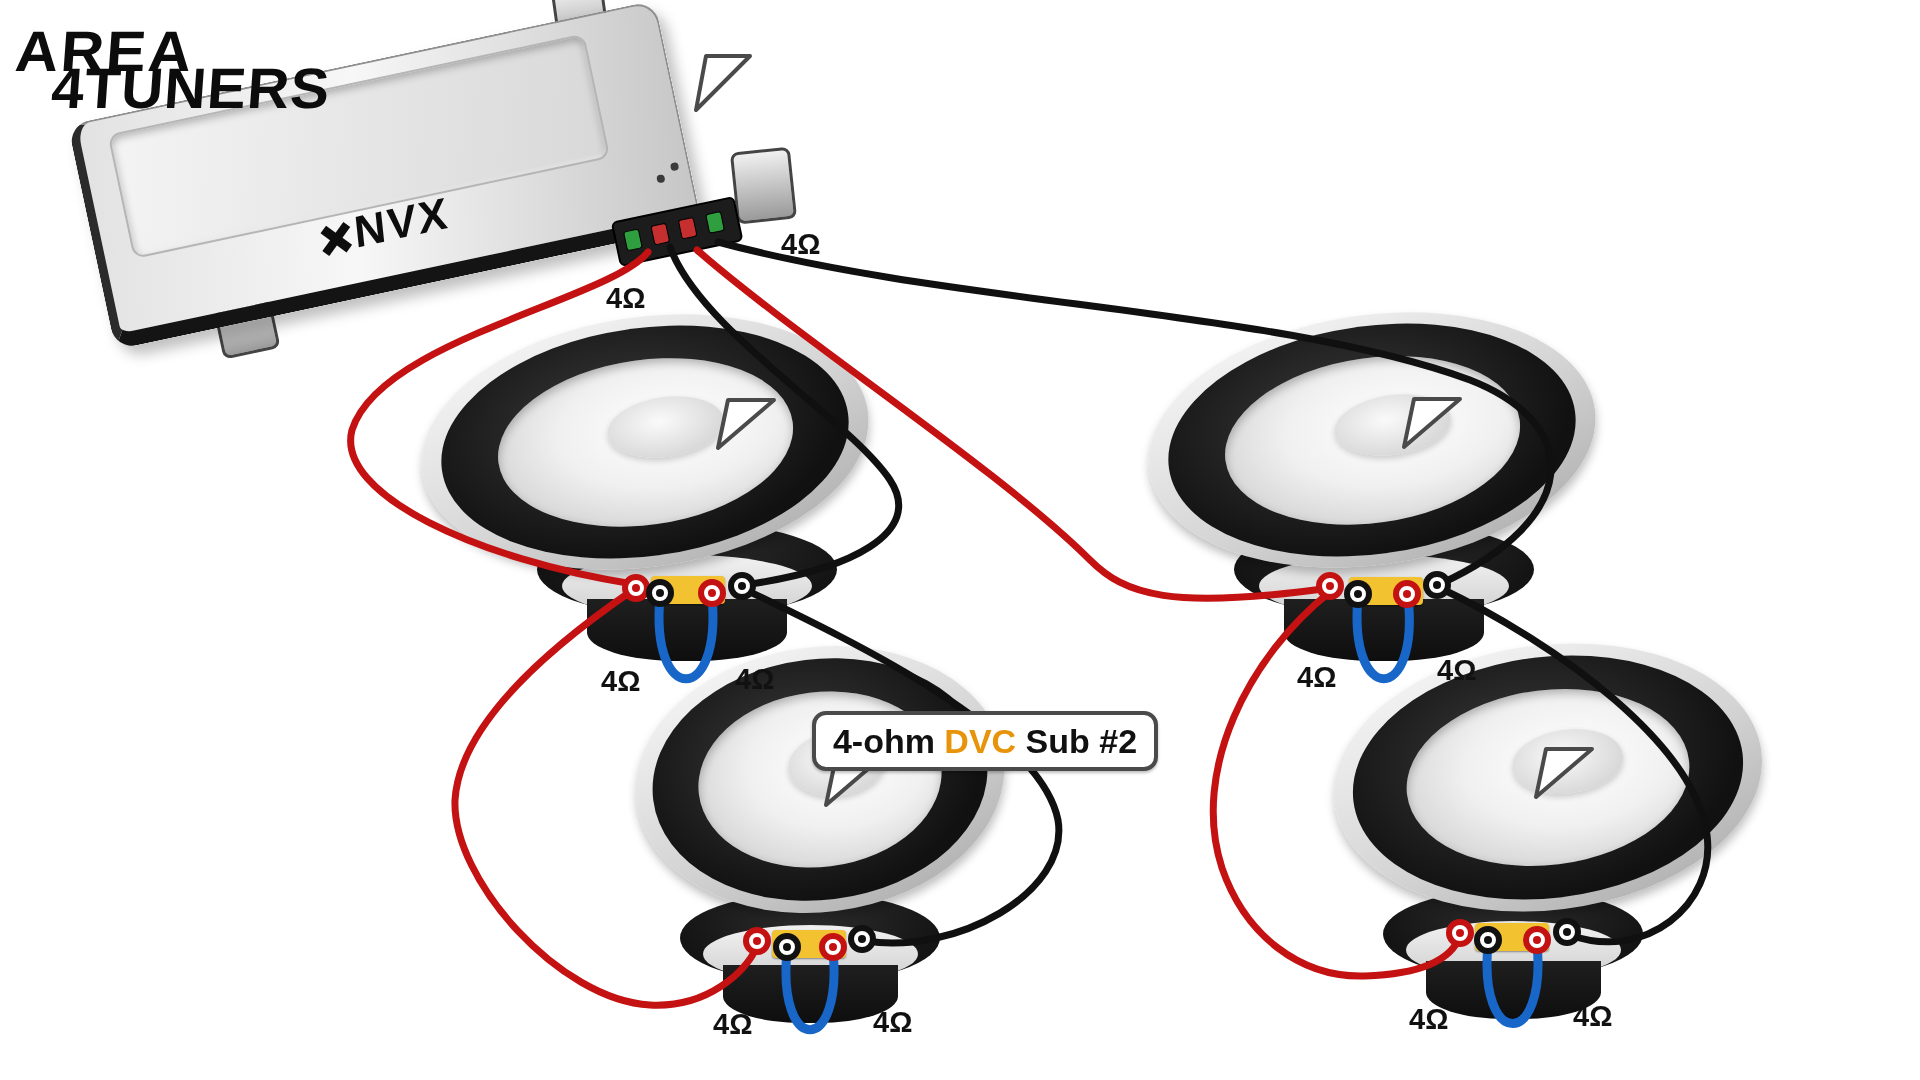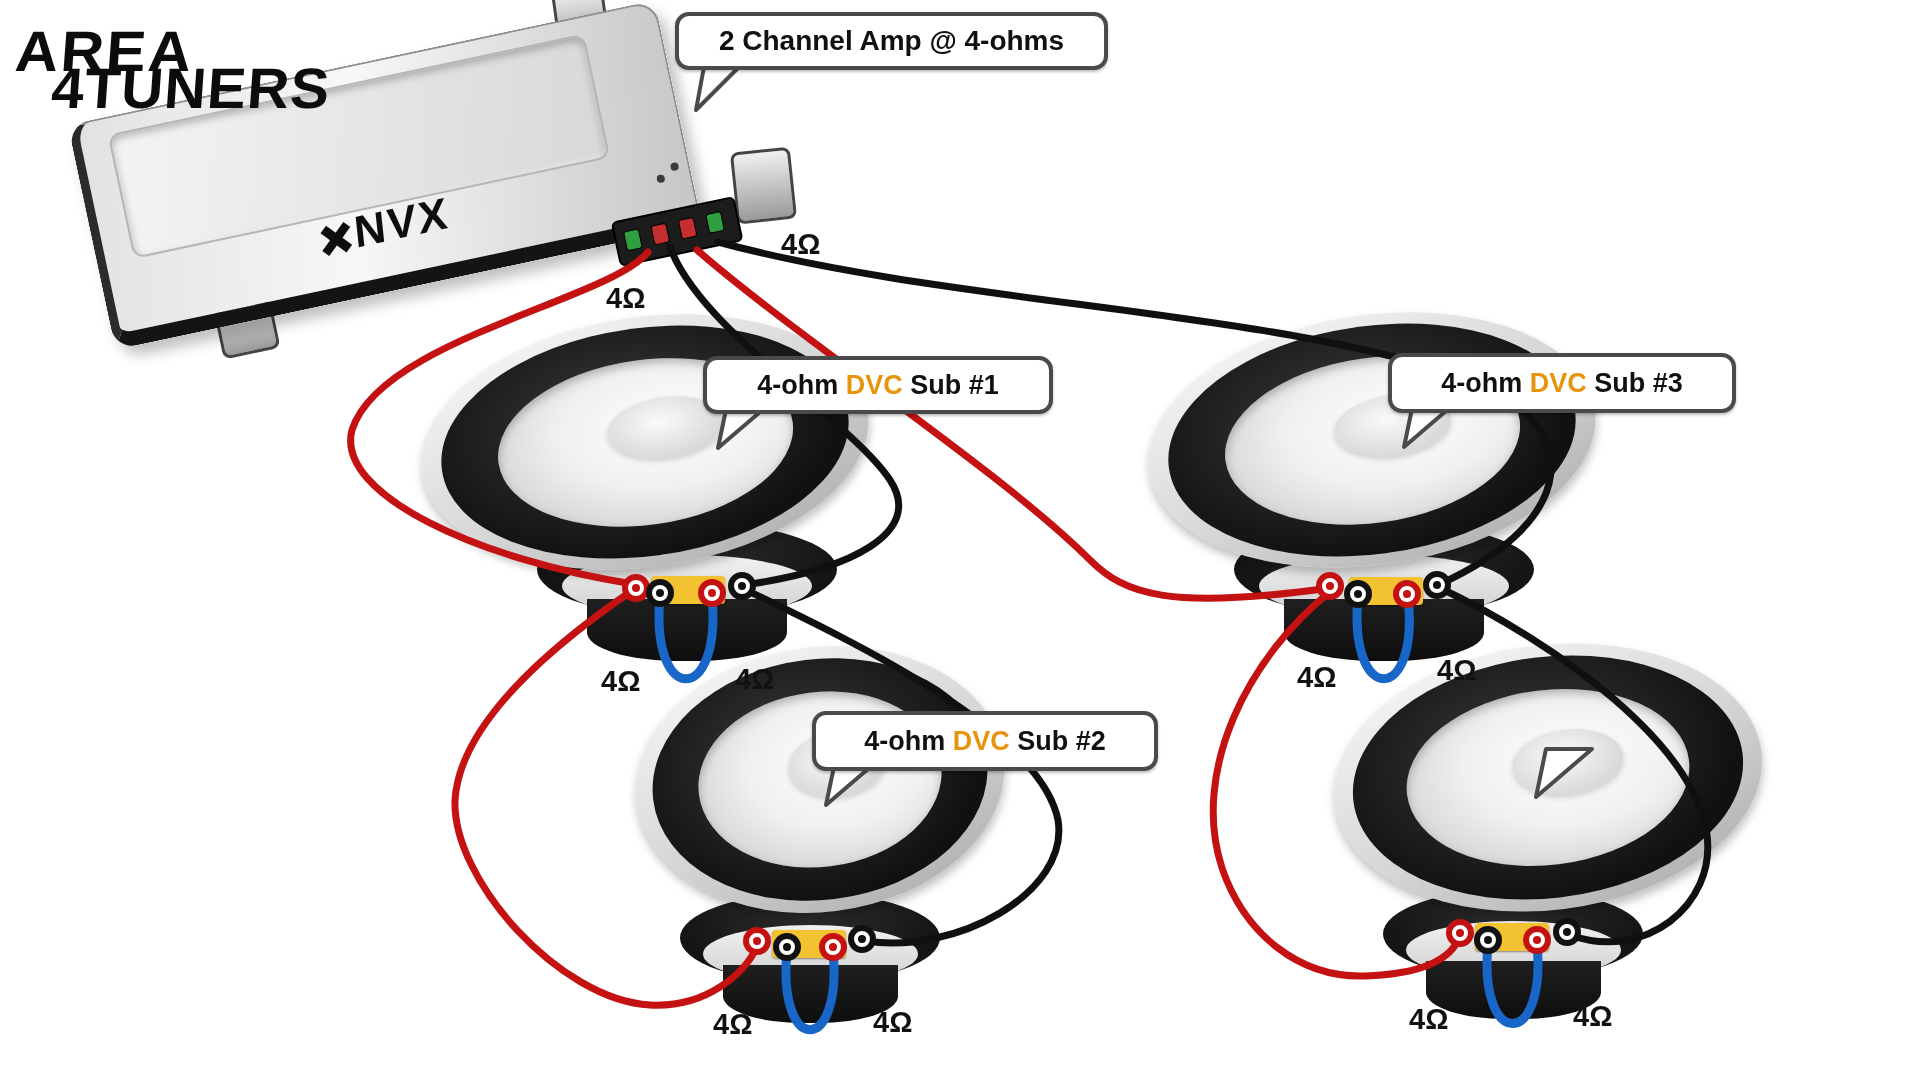--- a/index.html
+++ b/index.html
@@ -101,21 +101,21 @@
 
   
   .bubble{position:absolute;z-index:50;background:#fff;border:4px solid #4a4a4a;border-radius:14px;
     display:flex;align-items:center;justify-content:center;font-weight:bold;color:#111;
     box-shadow:0 2px 3px rgba(0,0,0,0.25);}
   .bubble .txt span{white-space:pre;}
   .bubble .dvc{color:#e8940a;}
   .tailsvg{position:absolute;z-index:45;overflow:visible;}
   .b-amp{left:675px;top:12px;width:425px;height:50px;font-size:28px;}
   .b-sub1{left:703px;top:356px;width:342px;height:50px;font-size:27px;}
-  .b-sub2{left:812px;top:711px;width:338px;height:52px;font-size:27px;}
+  .b-sub2{left:812px;top:711px;width:338px;height:52px;font-size:34px;}
   .b-sub3{left:1388px;top:353px;width:340px;height:52px;font-size:27px;}
   .b-sub4{left:1523px;top:703px;width:332px;height:52px;font-size:27px;}
 </style>
 </head>
 <body>
 
 <div class="stage">
 
   <div class="logo">
     <div class="l1">AREA</div>
@@ -261,26 +261,17 @@
   <svg class="tailsvg" style="left:820px;top:755px;" width="70" height="55">
     <polygon points="6,50 16,2 62,2" fill="#fff" stroke="#4a4a4a" stroke-width="4" stroke-linejoin="round"></polygon>
   </svg>
   <svg class="tailsvg" style="left:1398px;top:397px;" width="70" height="55">
     <polygon points="6,50 16,2 62,2" fill="#fff" stroke="#4a4a4a" stroke-width="4" stroke-linejoin="round"></polygon>
   </svg>
   <svg class="tailsvg" style="left:1530px;top:747px;" width="70" height="55">
     <polygon points="6,50 16,2 62,2" fill="#fff" stroke="#4a4a4a" stroke-width="4" stroke-linejoin="round"></polygon>
   </svg>
 
-  <div class="bubble b-amp">
-    <div class="txt"><span>2 Channel Amp @ 4-ohms</span></div>
-  </div>
-  <div class="bubble b-sub1">
-    <div class="txt"><span>4-ohm </span><span class="dvc">DVC</span><span> Sub #1</span></div>
-  </div>
   <div class="bubble b-sub2">
     <div class="txt"><span>4-ohm </span><span class="dvc">DVC</span><span> Sub #2</span></div>
   </div>
-  <div class="bubble b-sub3">
-    <div class="txt"><span>4-ohm </span><span class="dvc">DVC</span><span> Sub #3</span></div>
-  </div>
 
 </div>
 
 </body></html>

